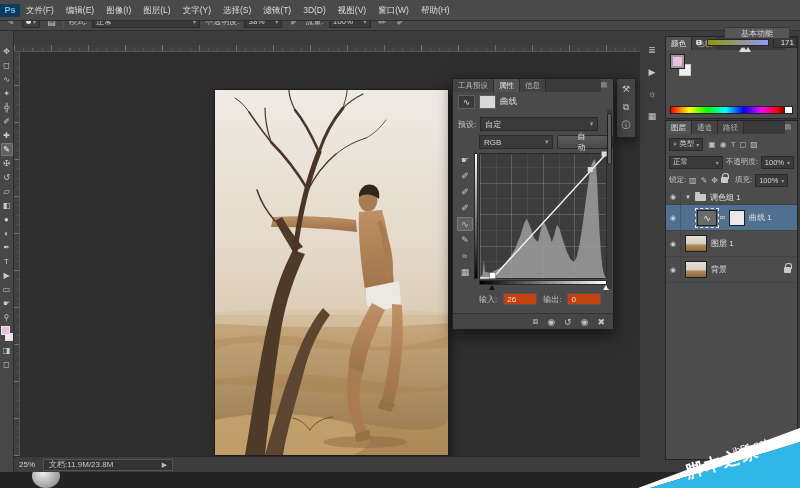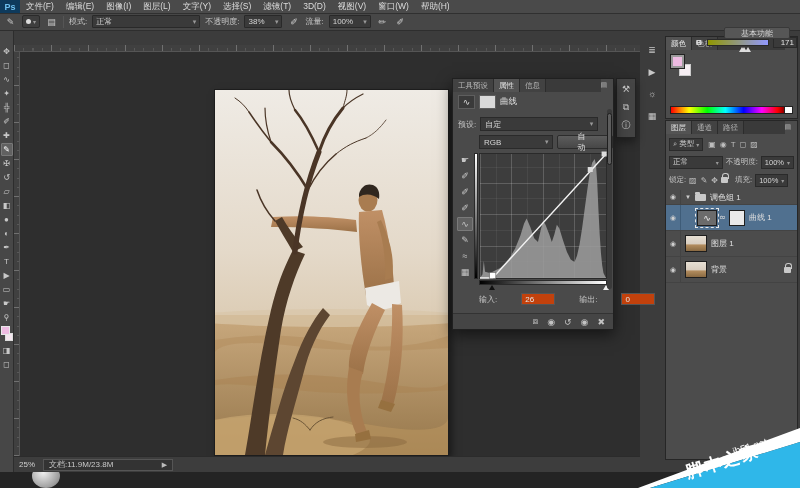--- a/index.html
+++ b/index.html
@@ -1,21 +1,21 @@
 <!DOCTYPE html>
 <html><head>
 <meta charset="utf-8">
 <style>
 *{margin:0;padding:0;box-sizing:border-box}
 html,body{width:800px;height:488px;overflow:hidden}
 body{font-family:"Liberation Sans","DejaVu Sans",sans-serif;font-size:9px;color:#cfcfcf;background:#333}
 #app{position:relative;width:800px;height:488px;background:#3c3c3c;overflow:hidden}
 .abs{position:absolute}
 
-.menubar{top:0;left:0;right:0;height:14px;background:#4a4a4a;border-bottom:1px solid #303030;display:flex;align-items:center;z-index:6}
+.menubar{top:0;left:0;right:0;height:21px;background:#4a4a4a;border-bottom:1px solid #303030;display:flex;align-items:center;z-index:6}
 .ps-logo{width:20px;height:13px;background:#0e3a5c;color:#6fc0f0;font-weight:bold;font-size:9px;display:flex;align-items:center;justify-content:center}
 .menu-item{padding:0 6px;font-size:8.5px;color:#dcdcdc;line-height:13px;white-space:nowrap}
 
 .optionsbar{top:13px;left:0;right:0;height:18px;background:#474747;border-bottom:1px solid #2e2e2e;display:flex;align-items:center;gap:5px;padding:0 4px;z-index:5}
 .opt-icon{color:#c9c9c9;font-size:9px;width:13px;text-align:center}
 .opt-chip{display:flex;align-items:center;gap:2px;background:#3e3e3e;border:1px solid #2b2b2b;height:13px;padding:0 3px;border-radius:2px}
 .brush-dot{width:5px;height:5px;border-radius:50%;background:#ddd}
 .opt-label{color:#c4c4c4;font-size:8px;white-space:nowrap}
 .opt-select{background:#3a3a3a;border:1px solid #292929;height:13px;display:flex;align-items:center;justify-content:space-between;padding:0 3px;color:#d4d4d4;font-size:8px;border-radius:1px}
 .opt-select::after{content:"▾";font-size:7px;color:#999;margin-left:4px}
@@ -53,21 +53,21 @@
 .auto-btn{height:14px;background:linear-gradient(#5c5c5c,#474747);border:1px solid #2c2c2c;border-radius:2px;color:#e0e0e0;font-size:8px;display:flex;align-items:center;justify-content:center;padding:0 19px}
 .tool-col{position:absolute;left:2px;top:74px;width:20px;display:flex;flex-direction:column;gap:2px;align-items:center}
 .tcol-icon{width:16px;height:14px;display:flex;align-items:center;justify-content:center;color:#c6c6c6;font-size:9px}
 .tcol-icon.sel{background:#616161;border:1px solid #7a7a7a;border-radius:1px}
 .curve-wrap{position:absolute;left:26px;top:74px;width:128px;height:126px;background:#3d3d3d;border:1px solid #2a2a2a;background-image:repeating-linear-gradient(90deg,rgba(255,255,255,.13) 0 1px,transparent 1px 31.5px),repeating-linear-gradient(0deg,rgba(255,255,255,.13) 0 1px,transparent 1px 31.5px),repeating-linear-gradient(90deg,rgba(255,255,255,.06) 0 1px,transparent 1px 15.75px),repeating-linear-gradient(0deg,rgba(255,255,255,.06) 0 1px,transparent 1px 15.75px)}
 .curve-wrap svg{position:absolute;inset:0;width:100%;height:100%;overflow:visible}
 .vgrad{position:absolute;left:21px;top:74px;width:4px;height:126px;background:linear-gradient(#fff,#000);border:1px solid #2a2a2a}
 .hgrad{position:absolute;left:26px;top:201px;width:128px;height:5px;background:linear-gradient(90deg,#000,#fff);border:1px solid #2a2a2a}
 .gthumb{position:absolute;top:206px;width:0;height:0;border-left:3px solid transparent;border-right:3px solid transparent;border-bottom:5px solid #111}
 .gthumb.white{border-bottom-color:#eee}
-.iorow{position:absolute;left:26px;top:214px;display:flex;align-items:center;gap:24px}
+.iorow{position:absolute;left:26px;top:214px;display:flex;align-items:center;gap:6px}
 .iobox{width:34px;height:12px;background:#c2410c;border:1px solid #555;color:#e6e6e6;font-size:8px;display:flex;align-items:center;padding:0 3px}
 .pfooter{position:absolute;left:0;right:0;bottom:0;height:16px;border-top:1px solid #333;background:#454545;display:flex;align-items:center;justify-content:flex-end;gap:9px;padding:0 8px}
 .pfooter .fic{color:#c2c2c2;font-size:9px}
 .pscroll{position:absolute;right:1px;top:30px;bottom:40px;width:5px;background:#3a3a3a;border-radius:3px}
 .pscroll .thumb{position:absolute;top:4px;left:0;width:5px;height:52px;background:#5d5d5d;border-radius:3px}
 
 .float-strip{left:616px;top:78px;width:20px;height:60px;background:#454545;border:1px solid #222;box-shadow:0 4px 10px rgba(0,0,0,.4);z-index:9;display:flex;flex-direction:column;align-items:center;gap:2px;padding-top:2px}
 .float-strip .sic,.dock-strip .sic{width:16px;height:16px;display:flex;align-items:center;justify-content:center;color:#c8c8c8;font-size:9px}
 
 .dock-bg{left:640px;top:31px;width:160px;height:441px;background:#3c3c3c;z-index:2}

